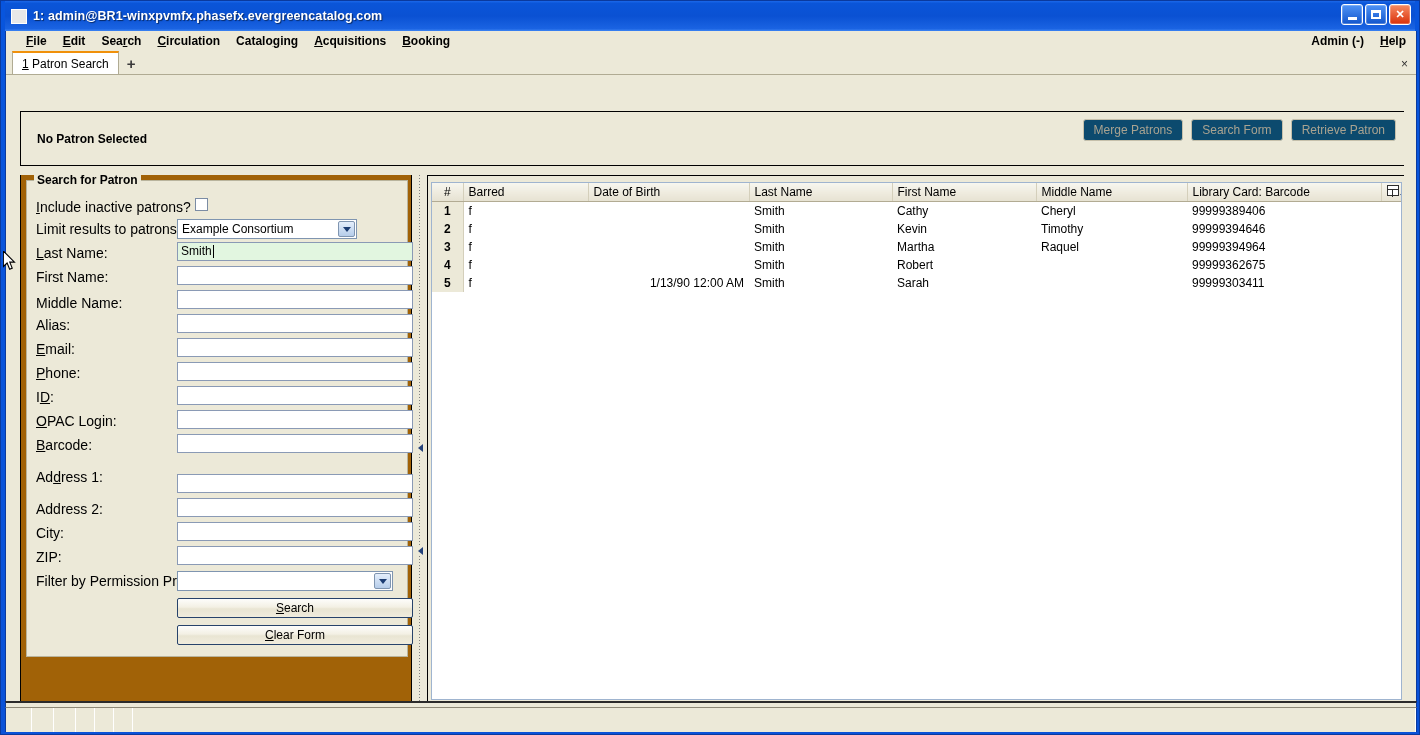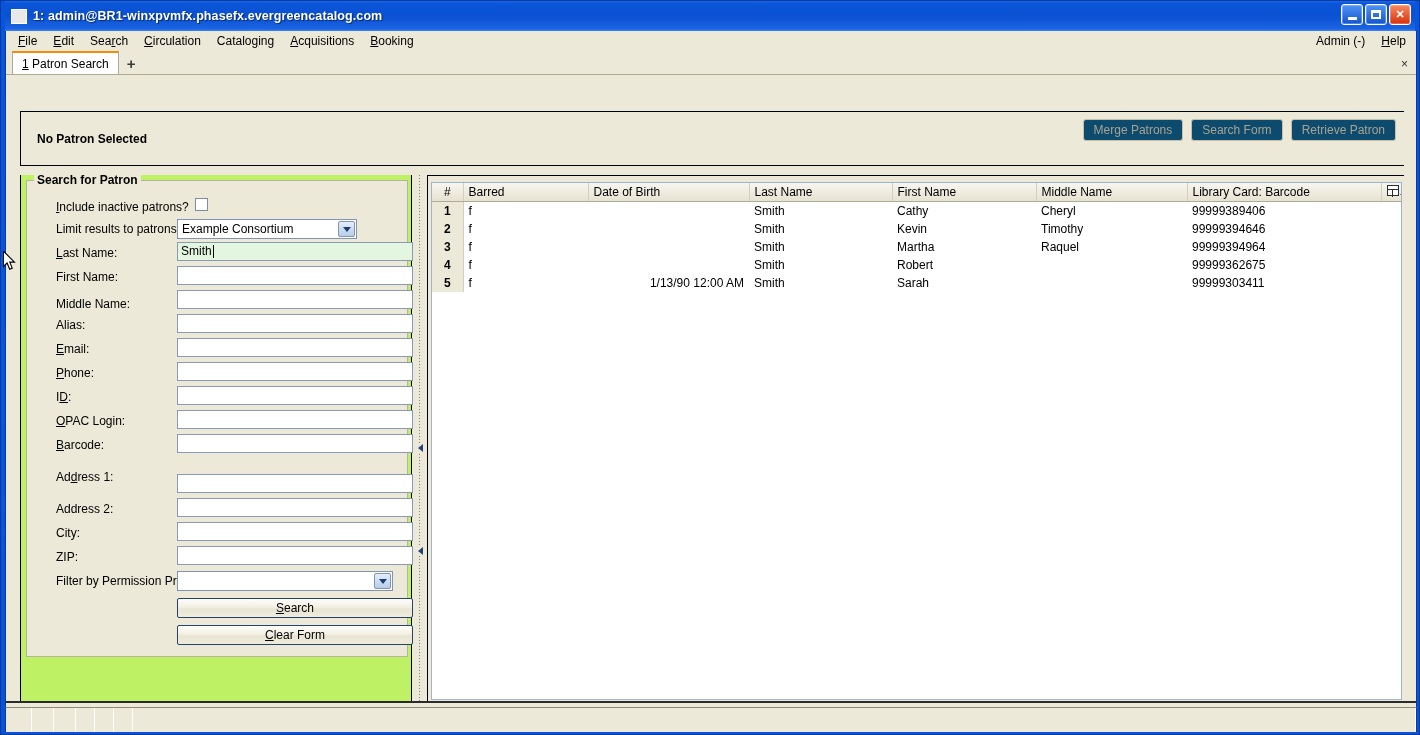--- a/index.html
+++ b/index.html
@@ -54,21 +54,21 @@
   #client {
     position: absolute; left: 4px; top: 30px; width: 1412px; height: 672px;
     background: #ece9d8;
     border-left: 1px solid #0a3a9e; border-right: 1px solid #0a3a9e;
     overflow: hidden;
   }
 
   
   #menubar {
     height: 20px; display: flex; align-items: center;
-    background: #ece9d8; position: relative; padding-left: 4px;
+    background: #ece9d8; position: relative; padding-left: 12px; font-weight: bold;
   }
   #menubar .mi {
     padding: 2px 8px; color: #000; font-size: 12px; white-space: nowrap;
   }
   #menubar .right { position: absolute; right: 2px; display: flex; }
   u { text-decoration: underline; }
 
   
   #tabbar {
     height: 24px; background: #ece9d8; display: flex; align-items: flex-end;
@@ -112,34 +112,34 @@
     background: linear-gradient(to bottom,#fdfdfb 0%,#f2efe2 45%,#e7e3d0 55%,#efeadb 100%);
     border: 1px solid #9a937c; border-radius: 3px;
     font-size: 12px; color: #000;
     display: flex; align-items: center; justify-content: center; white-space: nowrap;
   }
   .xpbtn.disabled { color: #a9a391; border-color: #c6c0ab; background: #0c4a6e; }
 
   
   #left-panel {
     position: absolute; left: 14px; top: 100px; width: 392px; height: 558px;
-    background: #bef264; border: 1px solid #000; border-top: none;
+    background: #a16207; border: 1px solid #000; border-top: none;
   }
   #search-group {
     position: absolute; left: 5px; top: 5px; width: 382px; height: 477px;
     border: 1px solid #b9b49d; background: #ece9d8;
   }
   #search-group .legend {
     position: absolute; left: 7px; top: -8px; background: #ece9d8;
     padding: 0 3px; font-weight: bold; font-size: 12px; color: #000;
   }
   .frow {
     position: absolute; left: 9px; height: 20px; display: flex; align-items: center;
   }
-  .flabel { font-size: 12px; color: #000; white-space: nowrap; margin-left: 20px; }
+  .flabel { font-size: 14px; color: #000; white-space: nowrap; }
   .finput {
     position: absolute; left: 150px; width: 236px; height: 19px;
     background: #fff; border: 1px solid #8a9ab5;
     font-size: 12px; padding: 1px 3px; color: #000;
     font-family: "Liberation Sans", sans-serif;
   }
   .finput.filled { background: #e2f6e0; }
   .caret {
     display: inline-block; width: 1px; height: 13px; background: #000;
     vertical-align: middle; margin-left: 1px;

